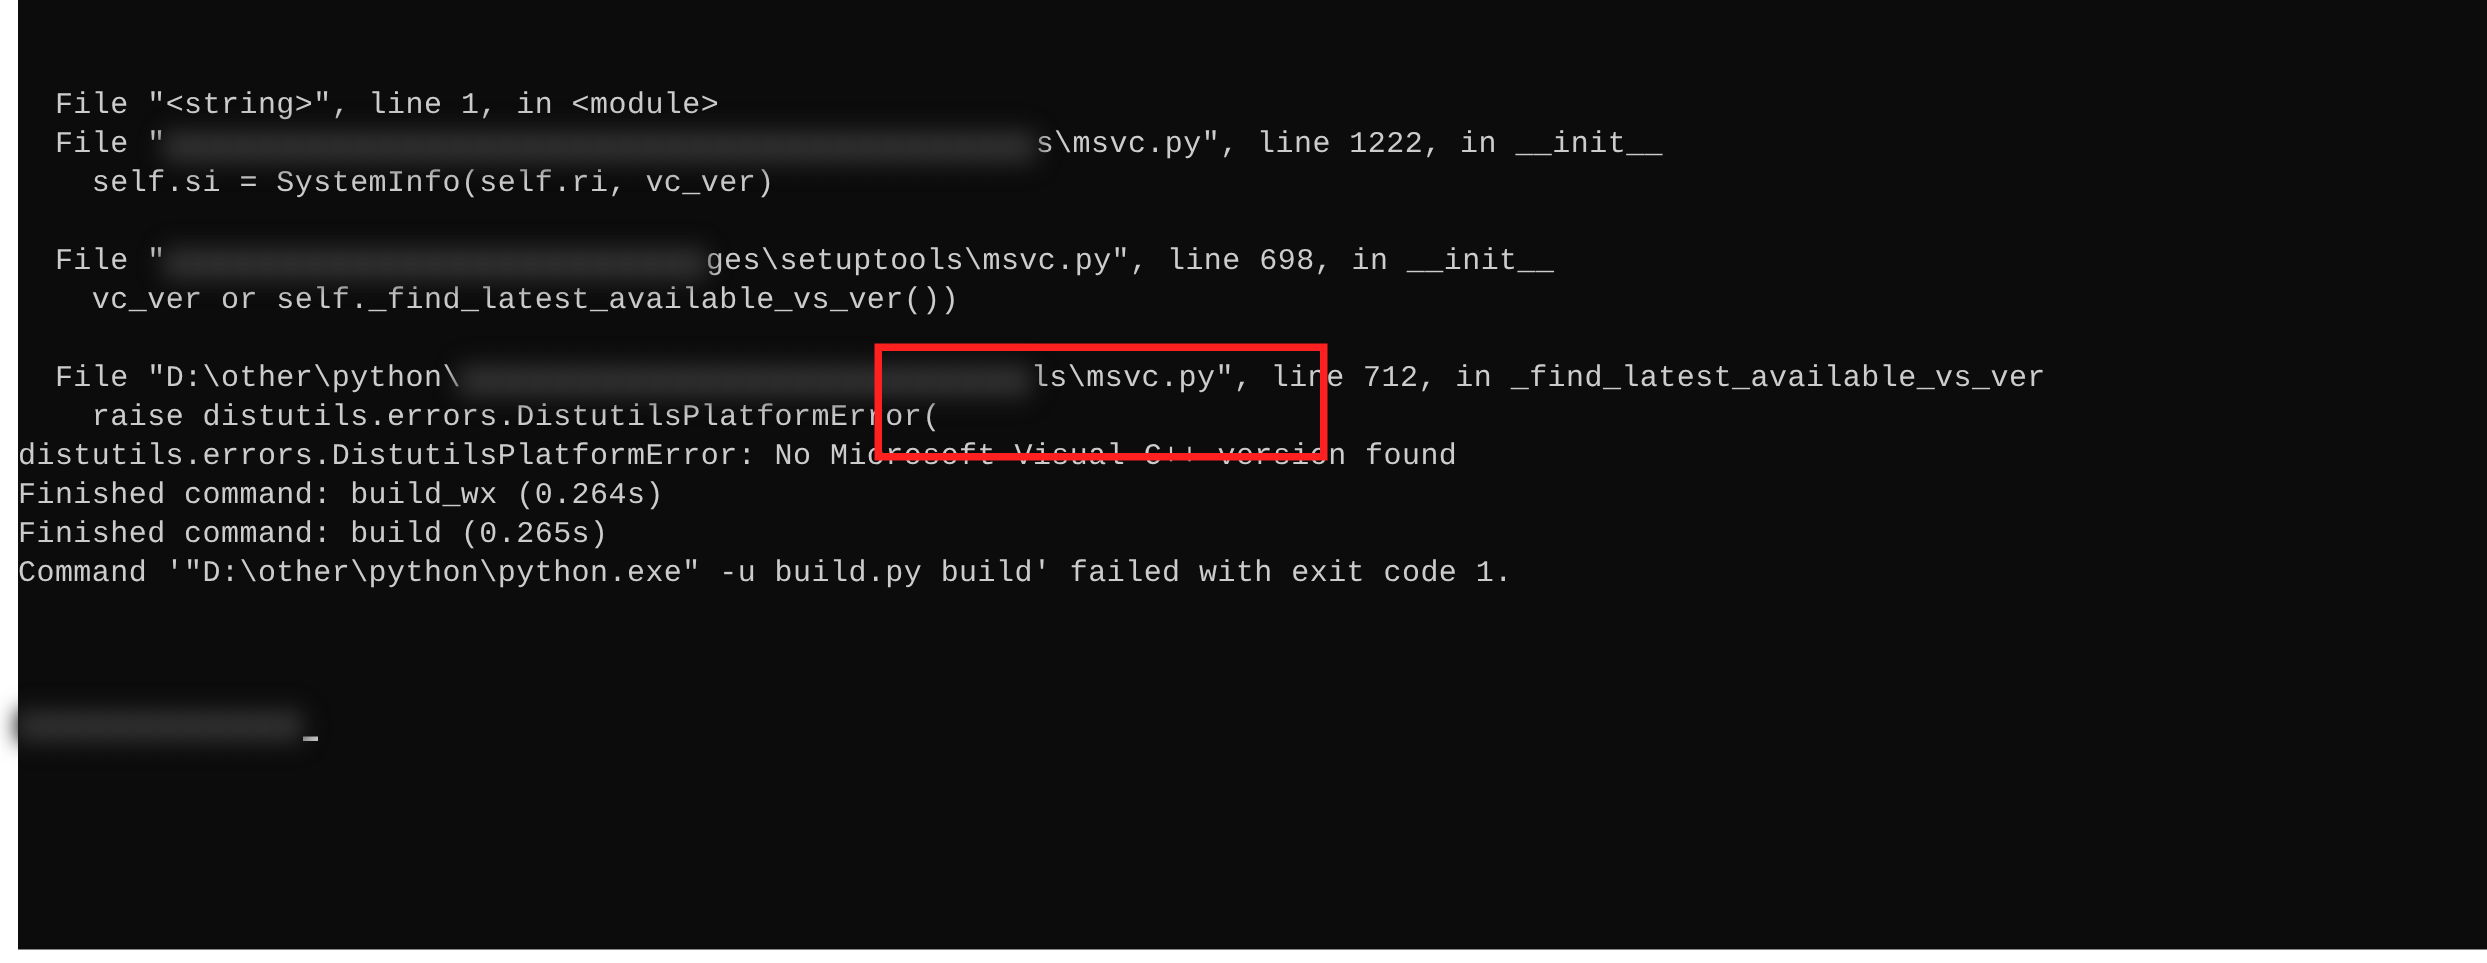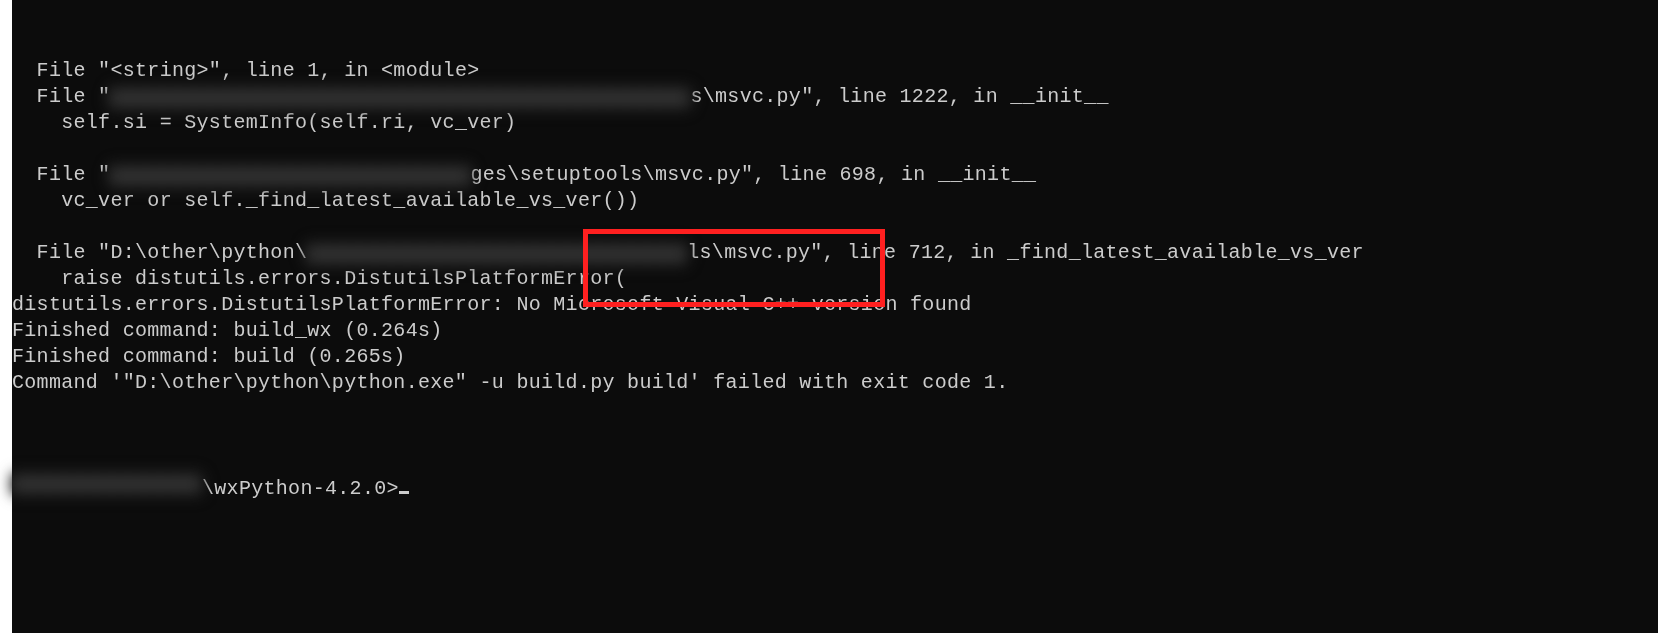--- a/index.html
+++ b/index.html
@@ -55,16 +55,16 @@
       margin-bottom: 2px;
     }
     .prompt-row { display: flex; align-items: baseline; }
   </style>
 </head>
 <body>
 
 <div class="terminal">
   <div id="lines"><div class="line">  <span>File "&lt;string&gt;</span><span>", line 1, in &lt;module&gt;</span></div><div class="line">  <span>File "</span><span class="redacted" style="width: 580px;"></span><span>s\msvc.py", line 1222, in __init__</span></div><div class="line">    <span>self.si = SystemInfo(self.ri, vc_ver)</span></div><div class="line">&nbsp;</div><div class="line">  <span>File "</span><span class="redacted" style="width: 360px;"></span><span>ges\setuptools\msvc.py", line 698, in __init__</span></div><div class="line">    <span>vc_ver or self._find_latest_available_vs_ver())</span></div><div class="line">&nbsp;</div><div class="line">  <span>File "D:\other\python\</span><span class="redacted" style="width: 380px;"></span><span>ls\msvc.py", line 712, in _find_latest_available_vs_ver</span></div><div class="line">    <span>raise distutils.errors.DistutilsPlatformError(</span></div><div class="line"><span>distutils.errors.DistutilsPlatformError: No Microsoft Visual C++ version found</span></div><div class="line"><span>Finished command: build_wx (0.264s)</span></div><div class="line"><span>Finished command: build (0.265s)</span></div><div class="line"><span>Command '"D:\other\python\python.exe" -u build.py build' failed with exit code 1.</span></div><div class="line">&nbsp;</div></div>
   <div class="prompt-row">
-    <span class="redacted" style="width:190px"></span><span>\wxPython-4.2.0&gt;</span><span class="cursor"></span>
+    <span class="redacted" style="width:190px"></span><span class="cursor"></span>
   </div>
   <div class="redbox" id="redbox" style="left: 571px; top: 229px; width: 302px; height: 78px;"></div>
 </div>
 
 </body></html>

